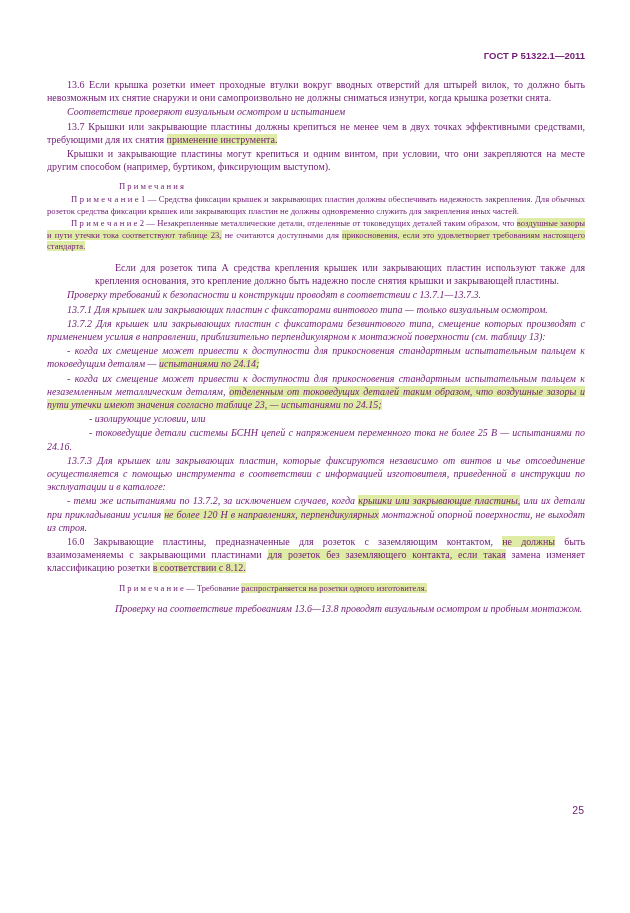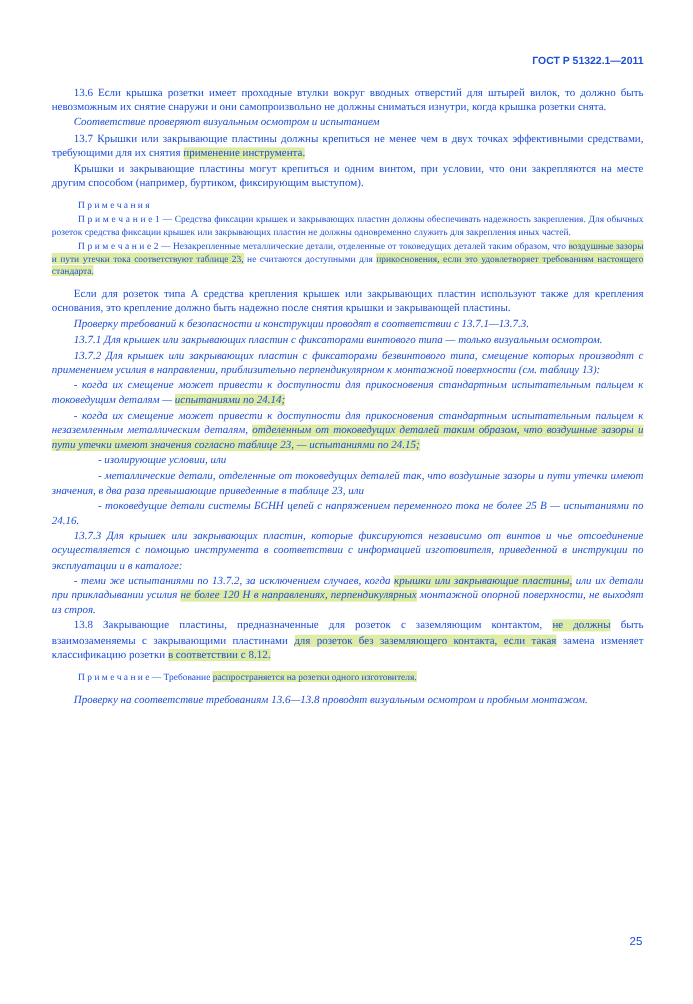--- a/index.html
+++ b/index.html
@@ -8,21 +8,21 @@
     background: #ffffff;
   }
   .page {
     position: relative;
     width: 630px;
     height: 913px;
     background: #ffffff;
     box-sizing: border-box;
     padding: 50px 45px 0 47px;
     font-family: "Liberation Sans", sans-serif;
-    color: #1d4ed8;
+    color: #701a75;
     overflow: hidden;
   }
   .running-header {
     text-align: right;
     font-weight: bold;
     font-size: 9.5px;
     line-height: 12px;
     margin-bottom: 16px;
   }
   .doc-body {
@@ -42,28 +42,29 @@
   .para.note {
     font-size: 8.6px;
     line-height: 11.6px;
     text-indent: 24px;
   }
   .para.sub {
     text-indent: 42px;
   }
   .para.gap {
     margin-top: 8px;
+    margin-left: 48px;
   }
   .hl {
     background: var(--hl, #dfeca6);
   }
   .page-number {
     position: absolute;
     right: 46px;
-    top: 850px;
+    top: 804px;
     font-size: 10.5px;
   }
 </style>
 </head>
 <body>
 
 <div class="page">
   <div class="running-header">ГОСТ Р 51322.1—2011</div>
 
   <div class="doc-body">
@@ -74,23 +75,22 @@
       <p class="para note gap"><span>П р и м е ч а н и я</span></p>
       <p class="para note"><span>П р и м е ч а н и е 1 — Средства фиксации крышек и закрывающих пластин должны обеспечивать надежность закрепления. Для обычных розеток средства фиксации крышек или закрывающих пластин не должны одновременно служить для закрепления иных частей.</span></p>
       <p class="para note"><span>П р и м е ч а н и е 2 — Незакрепленные металлические детали, отделенные от токоведущих деталей таким образом, что </span><span class="hl">воздушные зазоры и пути утечки тока соответствуют таблице 23,</span><span> не считаются доступными для </span><span class="hl">прикосновения, если это удовлетворяет требованиям настоящего стандарта.</span></p>
       <p class="para body gap"><span>Если для розеток типа А средства крепления крышек или закрывающих пластин используют также для крепления основания, это крепление должно быть надежно после снятия крышки и закрывающей пластины.</span></p>
       <p class="para body italic"><span>Проверку требований к безопасности и конструкции проводят в соответствии с 13.7.1—13.7.3.</span></p>
       <p class="para body italic"><span>13.7.1 Для крышек или закрывающих пластин с фиксаторами винтового типа — только визуальным осмотром.</span></p>
       <p class="para body italic"><span>13.7.2 Для крышек или закрывающих пластин с фиксаторами безвинтового типа, смещение которых производят с применением усилия в направлении, приблизительно перпендикулярном к монтажной поверхности (см. таблицу 13):</span></p>
       <p class="para body italic"><span>- когда их смещение может привести к доступности для прикосновения стандартным испытательным пальцем к токоведущим деталям — </span><span class="hl">испытаниями по 24.14;</span></p>
       <p class="para body italic"><span>- когда их смещение может привести к доступности для прикосновения стандартным испытательным пальцем к незаземленным металлическим деталям, </span><span class="hl">отделенным от токоведущих деталей таким образом, что воздушные зазоры и пути утечки имеют значения согласно таблице 23, — испытаниями по 24.15;</span></p>
       <p class="para body italic sub"><span>- изолирующие условии, или</span></p>
-      <p class="para body italic sub"><span>- металлические детали, отделенные от токоведущих деталей так, что воздушные зазоры и пути утечки имеют значения, в два раза превышающие приведенные в таблице 23, или</span></p>
       <p class="para body italic sub"><span>- токоведущие детали системы БСНН цепей с напряжением переменного тока не более 25 В — испытаниями по 24.16.</span></p>
       <p class="para body italic"><span>13.7.3 Для крышек или закрывающих пластин, которые фиксируются независимо от винтов и чье отсоединение осуществляется с помощью инструмента в соответствии с информацией изготовителя, приведенной в инструкции по эксплуатации и в каталоге:</span></p>
       <p class="para body italic"><span>- теми же испытаниями по 13.7.2, за исключением случаев, когда </span><span class="hl">крышки или закрывающие пластины,</span><span> или их детали при прикладывании усилия </span><span class="hl">не более 120 Н в направлениях, перпендикулярных</span><span> монтажной опорной поверхности, не выходят из строя.</span></p>
-      <p class="para body"><span>13.8 Закрывающие пластины, предназначенные для розеток с заземляющим контактом, </span><span class="hl">не должны</span><span> быть взаимозаменяемы с закрывающими пластинами </span><span class="hl">для розеток без заземляющего контакта, если такая</span><span> замена изменяет классификацию розетки </span><span class="hl">в соответствии с 8.12.</span></p>
+      <p class="para body"><span>16.0 Закрывающие пластины, предназначенные для розеток с заземляющим контактом, </span><span class="hl">не должны</span><span> быть взаимозаменяемы с закрывающими пластинами </span><span class="hl">для розеток без заземляющего контакта, если такая</span><span> замена изменяет классификацию розетки </span><span class="hl">в соответствии с 8.12.</span></p>
       <p class="para note gap"><span>П р и м е ч а н и е — Требование </span><span class="hl">распространяется на розетки одного изготовителя.</span></p>
       <p class="para body italic gap"><span>Проверку на соответствие требованиям 13.6—13.8 проводят визуальным осмотром и пробным монтажом.</span></p>
     </div>
 
   <div class="page-number">25</div>
 </div>
 
 </body></html>

